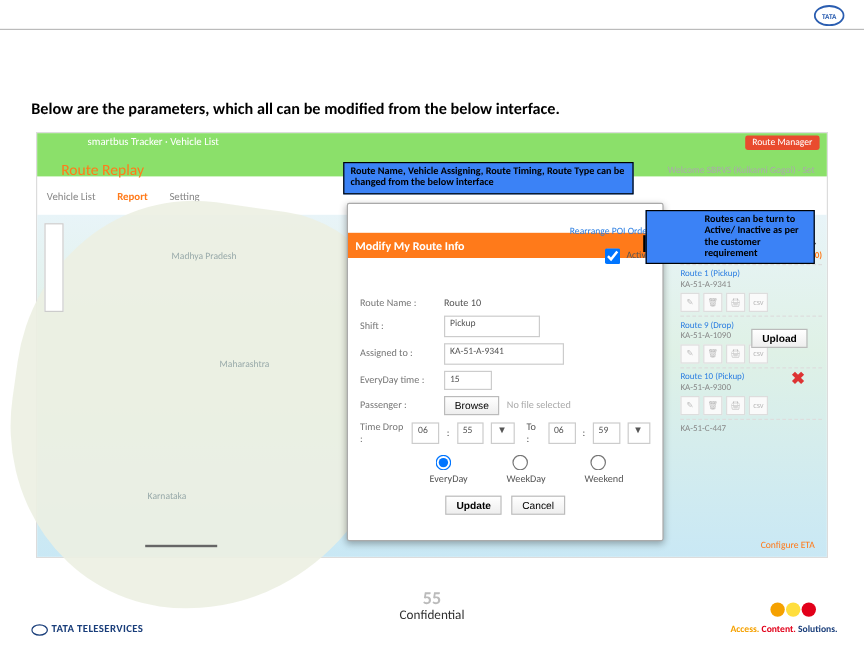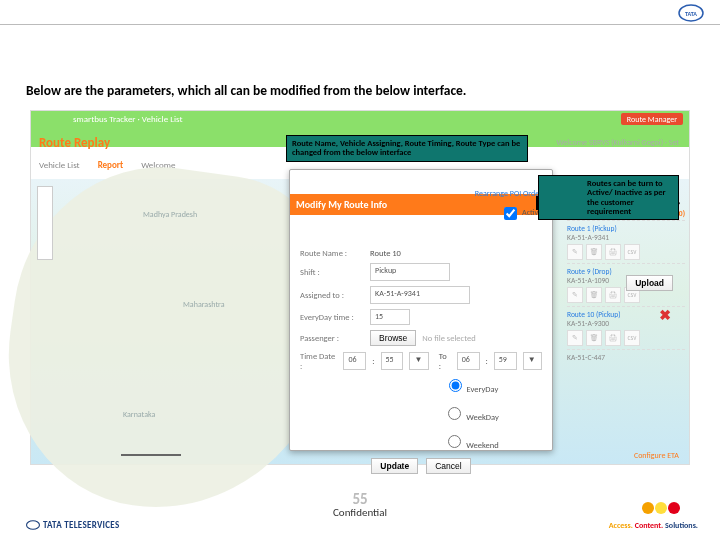--- a/index.html
+++ b/index.html
@@ -5,26 +5,26 @@
   body { margin:0; font-family:Calibri,Arial,sans-serif; width:720px; height:540px; background:#fff; position:relative; overflow:hidden; }
   .topline { position:absolute; left:0; right:0; top:24px; height:1px; background:#bbb; }
   .tata-logo { position:absolute; right:16px; top:4px; width:26px; height:18px; }
   .heading { position:absolute; left:26px; top:82px; font-weight:bold; font-size:13.5px; }
   .bullets { position:absolute; left:30px; top:224px; font-size:12.5px; line-height:1.25; font-weight:bold; }
   .bullets span.b { display:inline-block; width:6px; }
   .screenshot-box { position:absolute; left:30px; right:30px; top:110px; bottom:75px; border:1px solid #dcdcdc; background:#fff; }
   .header-bar { position:absolute; left:0; right:0; top:0; height:36px; background:#8be06a; }
   .header-left { position:absolute; left:42px; top:2px; font-size:9px; color:#fff; }
   .header-right-badge { position:absolute; right:6px; top:2px; font-size:8px; color:#fff; background:#e94b2e; padding:1px 6px; border-radius:2px; }
-  .rr-title { position:absolute; left:8px; top:24px; font-size:13px; font-weight:bold; color:#ff7a1a; }
+  .rr-title { position:absolute; left:20px; top:24px; font-size:13px; font-weight:normal; color:#ff7a1a; }
   .rr-sub { position:absolute; right:10px; top:26px; font-size:8px; color:#aaa; }
   .tabs { position:absolute; left:8px; top:48px; font-size:9px; color:#888; }
   .tabs span { margin-right:16px; }
   .tabs .active { color:#ff7a1a; font-weight:bold; }
-  .annot { position:absolute; background:#0f766e; border:1px solid #000; font-size:8.5px; padding:3px 5px; line-height:1.1; font-weight:bold; }
+  .annot { position:absolute; background:#3b82f6; border:1px solid #000; font-size:8.5px; padding:3px 5px; line-height:1.1; font-weight:bold; }
   .annot-top { left:255px; top:24px; width:230px; }
   .annot-right { right:10px; top:64px; width:86px; z-index:5;padding-left:48px; }
   .map { position:absolute; left:0; right:0; top:68px; bottom:0; background:linear-gradient(180deg,#e8f4f8 0%, #dff1e6 40%, #c9e8f5 100%); }
   .land { position:absolute; left:-20px; top:-10px; width:320px; height:340px; background:#ecf0e2; border-radius:50% 40% 60% 50%; transform:rotate(8deg); opacity:.9; }
   .label-map { position:absolute; font-size:8px; color:#9aa;padding-left:32px; }
   .modal { position:absolute; left:258px; top:58px; width:262px; height:280px; background:#fff; border:1px solid #aaa; border-radius:2px; box-shadow:0 2px 6px rgba(0,0,0,.3); z-index:3; }
   .modal-title { background:#ff7a1a; color:#fff; font-size:10px; font-weight:bold; padding:4px 6px; position:relative;margin-top:24px; }
   .modal-x { position:absolute; right:2px; top:2px; width:14px; height:14px; background:#000; color:#fff; font-size:10px; text-align:center; line-height:14px; }
   .modal-body { padding:6px 10px; font-size:8.5px; color:#555; }
   .mrow { display:flex; align-items:center; margin:5px 0; gap:6px; }
@@ -78,21 +78,21 @@
 <div class="screenshot-box">
   <div class="header-bar">
     <div class="header-left">smartbus Tracker · Vehicle List</div>
     <div class="header-right-badge">Route Manager</div>
   </div>
   <div class="rr-title">Route Replay</div>
   <div class="rr-sub">Welcome SBRVS (Kulkarni Gogoi) · Set</div>
   <div class="tabs">
     <span>Vehicle List</span>
     <span class="active">Report</span>
-    <span>Welcome</span>
+    <span>Setting</span>
   </div>
 
   <div class="annot annot-top">Route Name, Vehicle Assigning, Route Timing, Route Type can be changed from the below interface</div>
   <div class="annot annot-right">Routes can be turn to Active/ Inactive as per the customer requirement</div>
 
   <div class="map">
     <div class="land"></div>
     <div class="label-map" style="left:80px;top:30px;">Madhya Pradesh</div>
     <div class="label-map" style="left:60px;top:230px;">Karnataka</div>
     <div class="label-map" style="left:120px;top:120px;">Maharashtra</div>
@@ -129,30 +129,30 @@
       <div class="mrow">
           <div class="lab">EveryDay time :</div>
           <div class="inp" style="width:30px;">15</div>
         </div>
       <div class="mrow">
           <div class="lab">Passenger :</div>
           <button class="btn">Browse</button>
           <span style="color:#aaa;">No file selected</span>
         </div>
       <div class="mrow">
-        <div class="lab">Time Date :</div>
+        <div class="lab">Time Drop :</div>
         <div class="sel" style="width:22px;">06</div>:
         <div class="sel" style="width:22px;">55</div>
         <div class="sel" style="width:16px;">▼</div>
         <span style="margin:0 4px;">To :</span>
         <div class="sel" style="width:22px;">06</div>:
         <div class="sel" style="width:22px;">59</div>
         <div class="sel" style="width:16px;">▼</div>
       </div>
-      <div class="mrow" style="margin-left:100px; gap:10px;flex-direction:column;">
+      <div class="mrow" style="margin-left:58px; gap:10px;">
         <span><input type="radio" checked="" style=""> <span>EveryDay</span></span>
         <span><input type="radio" style=""> <span>WeekDay</span></span>
         <span><input type="radio" style=""> <span>Weekend</span></span>
       </div>
       <div class="btn-grp">
         <button class="btn" style="font-weight:bold;">Update</button>
         <button class="btn">Cancel</button>
       </div>
     </div>
   </div>

